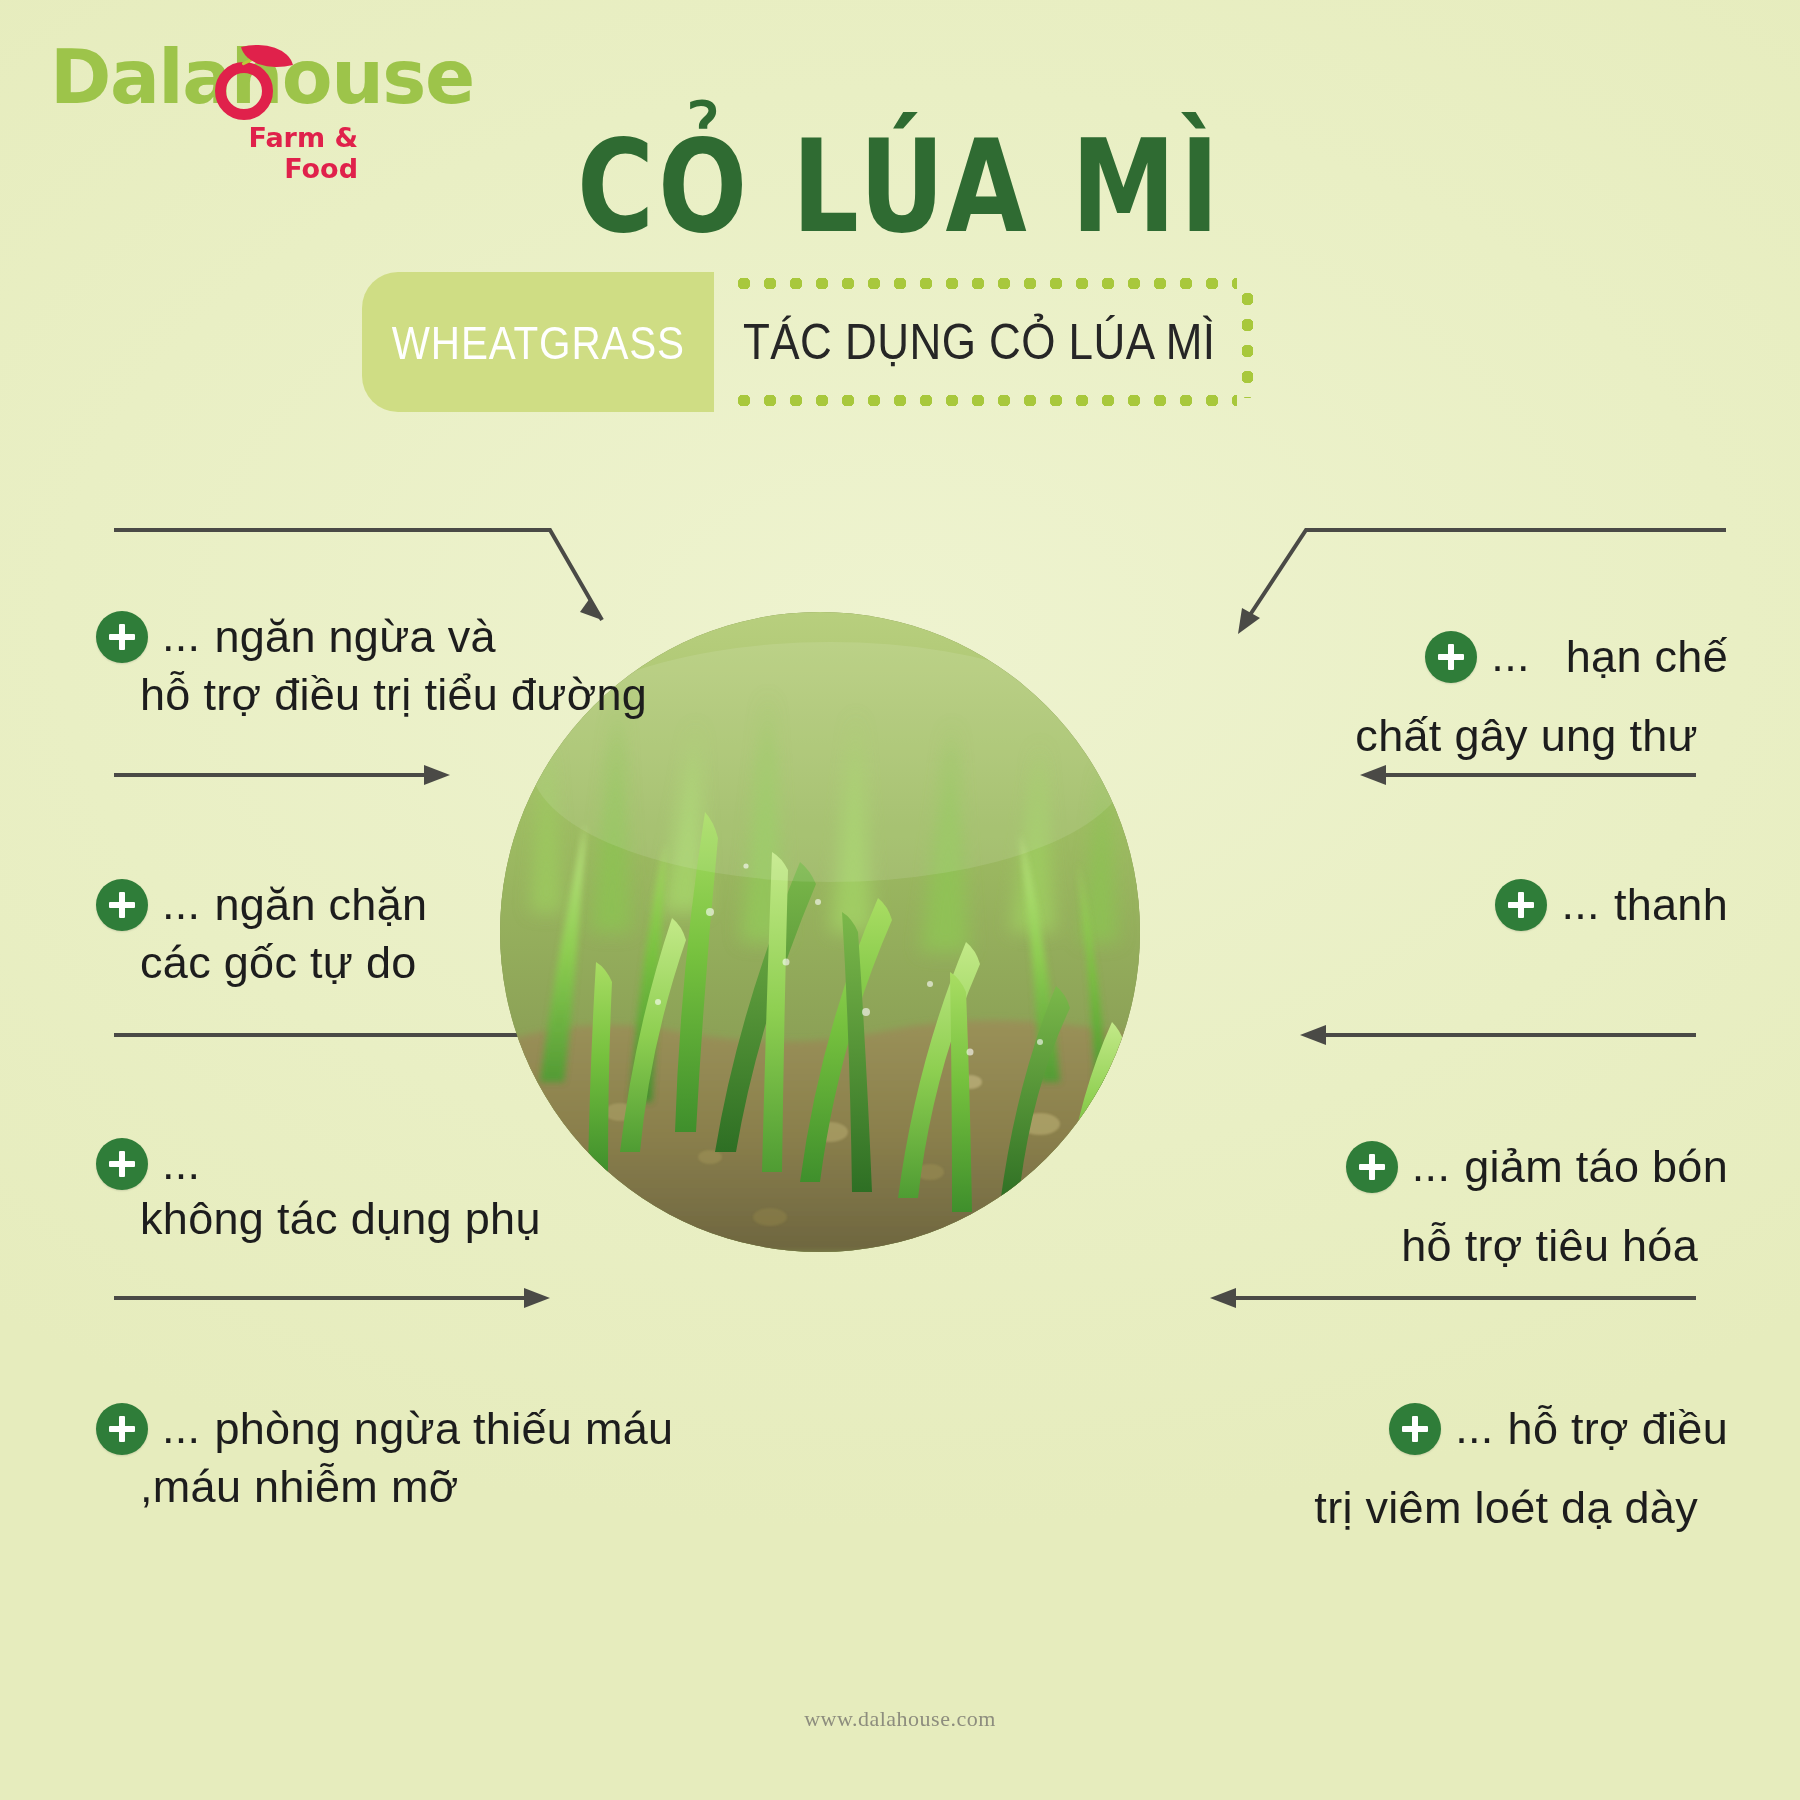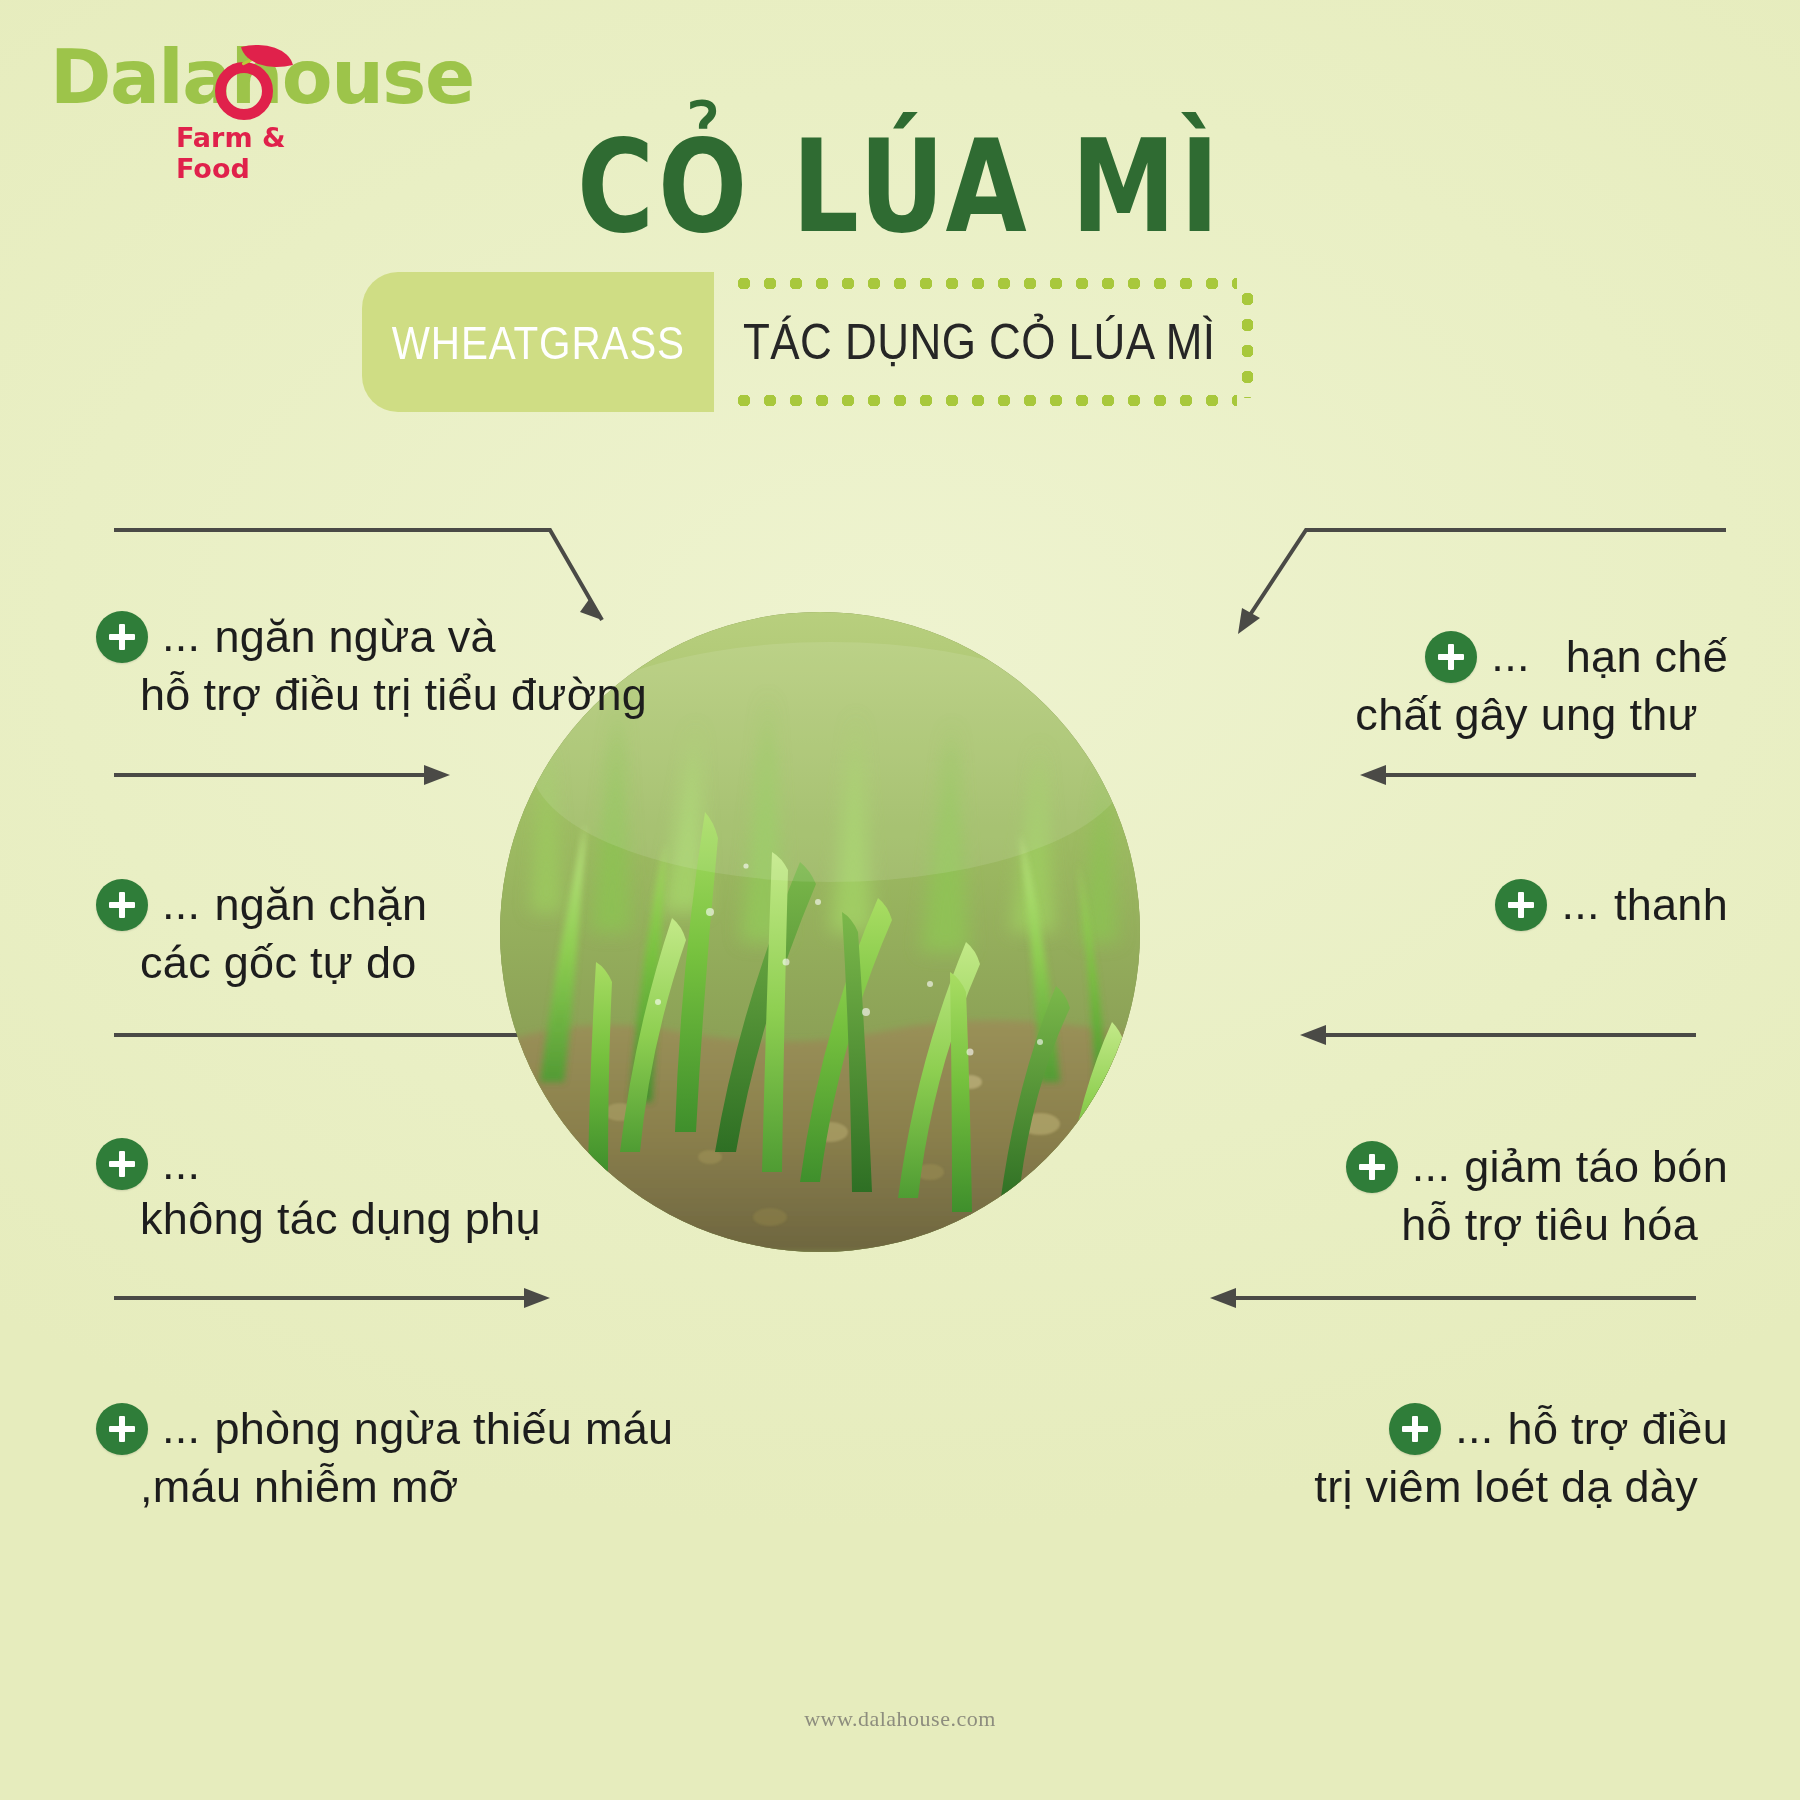--- a/index.html
+++ b/index.html
@@ -77,20 +77,21 @@
   }
   .logo-sub {
     position: absolute;
     left: 128px;
     top: 88px;
     font-family: "DejaVu Sans", sans-serif;
     font-size: 27px;
     font-weight: 700;
     color: #e0214b;
     letter-spacing: 0px;
+    text-align: right;
   }
 
   
   .main-title {
     position: absolute;
     left: 0;
     right: 0;
     top: 118px;
     text-align: center;
     font-family: "DejaVu Sans", sans-serif;
@@ -213,21 +214,21 @@
     align-items: center;
     gap: 14px;
   }
   .item-right .item-line1 {
     display: flex;
     align-items: center;
     justify-content: flex-end;
     gap: 14px;
   }
   .item-left  .item-line2 { padding-left: 44px; }
-  .item-right .item-line2 { padding-right: 30px; }
+  .item-right .item-line2 { padding-right: 30px; margin-top: 21px; }
 
   .plus-badge {
     flex: 0 0 auto;
     width: 52px;
     height: 52px;
     border-radius: 50%;
     background: #2f7d39;
     position: relative;
     box-shadow: 0 1px 2px rgba(0,0,0,0.12);
   }

